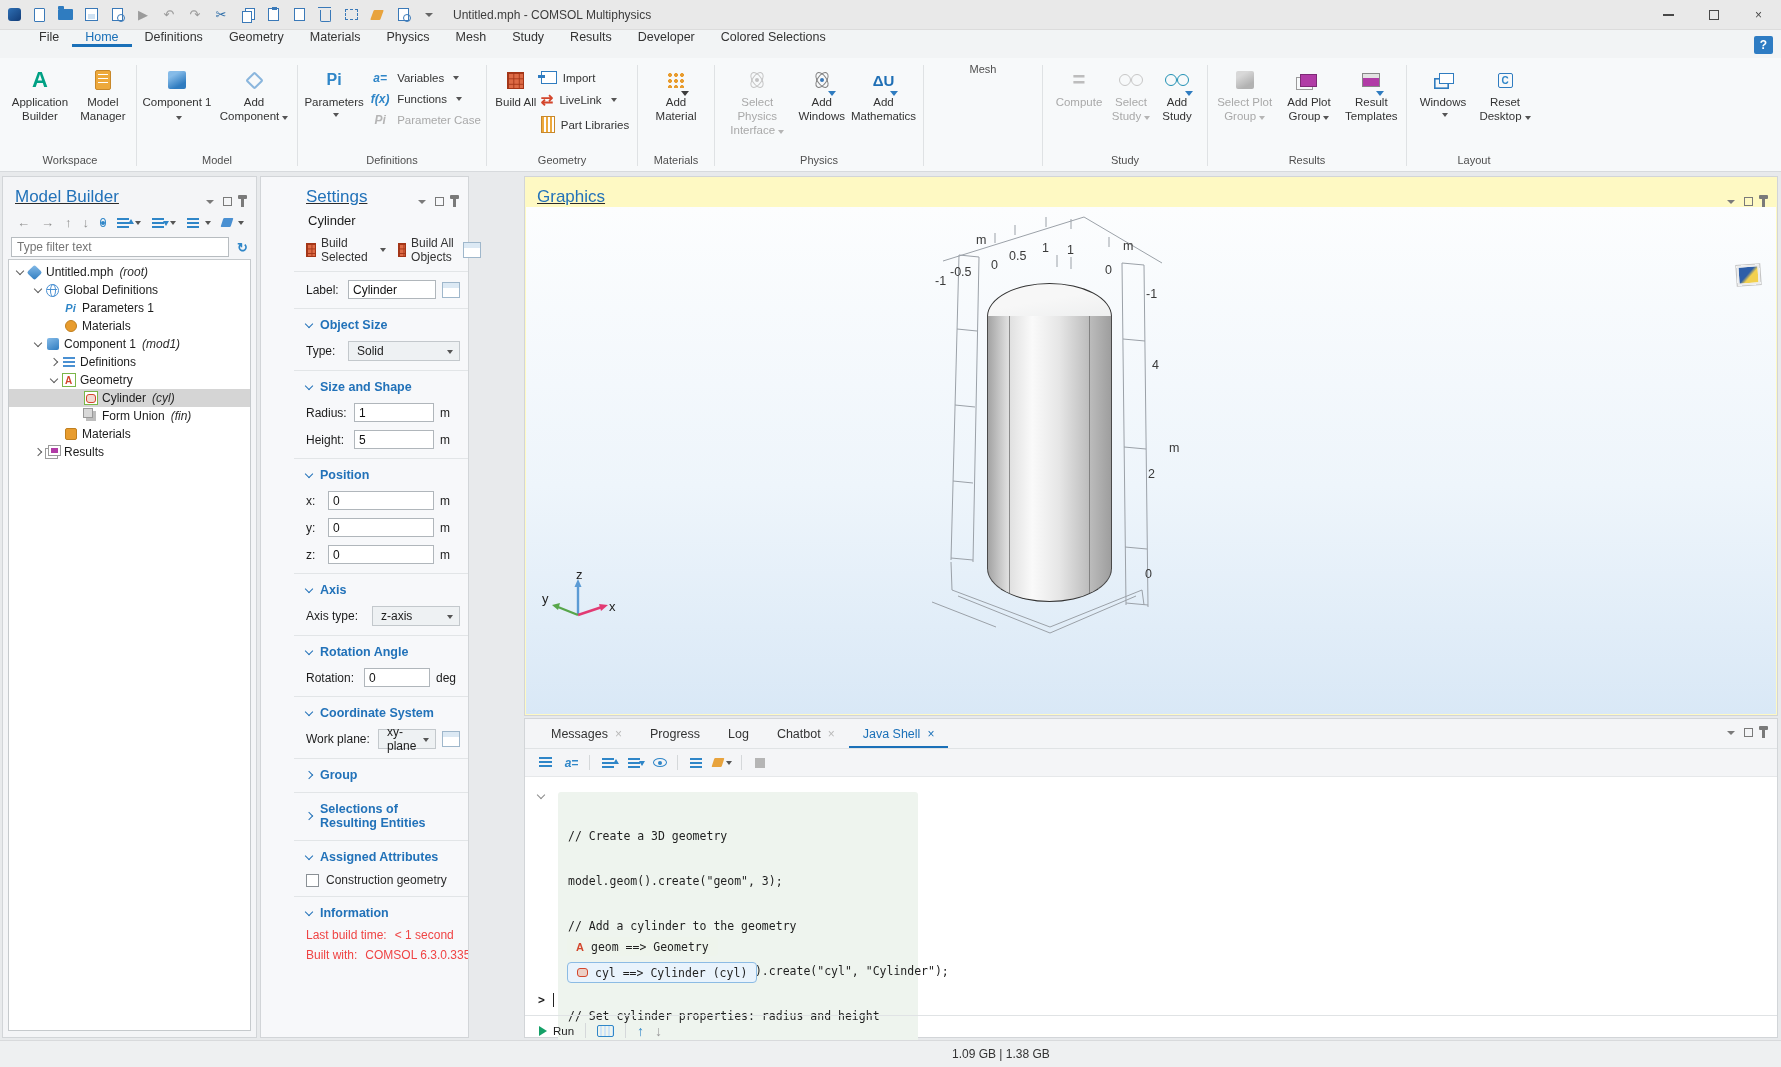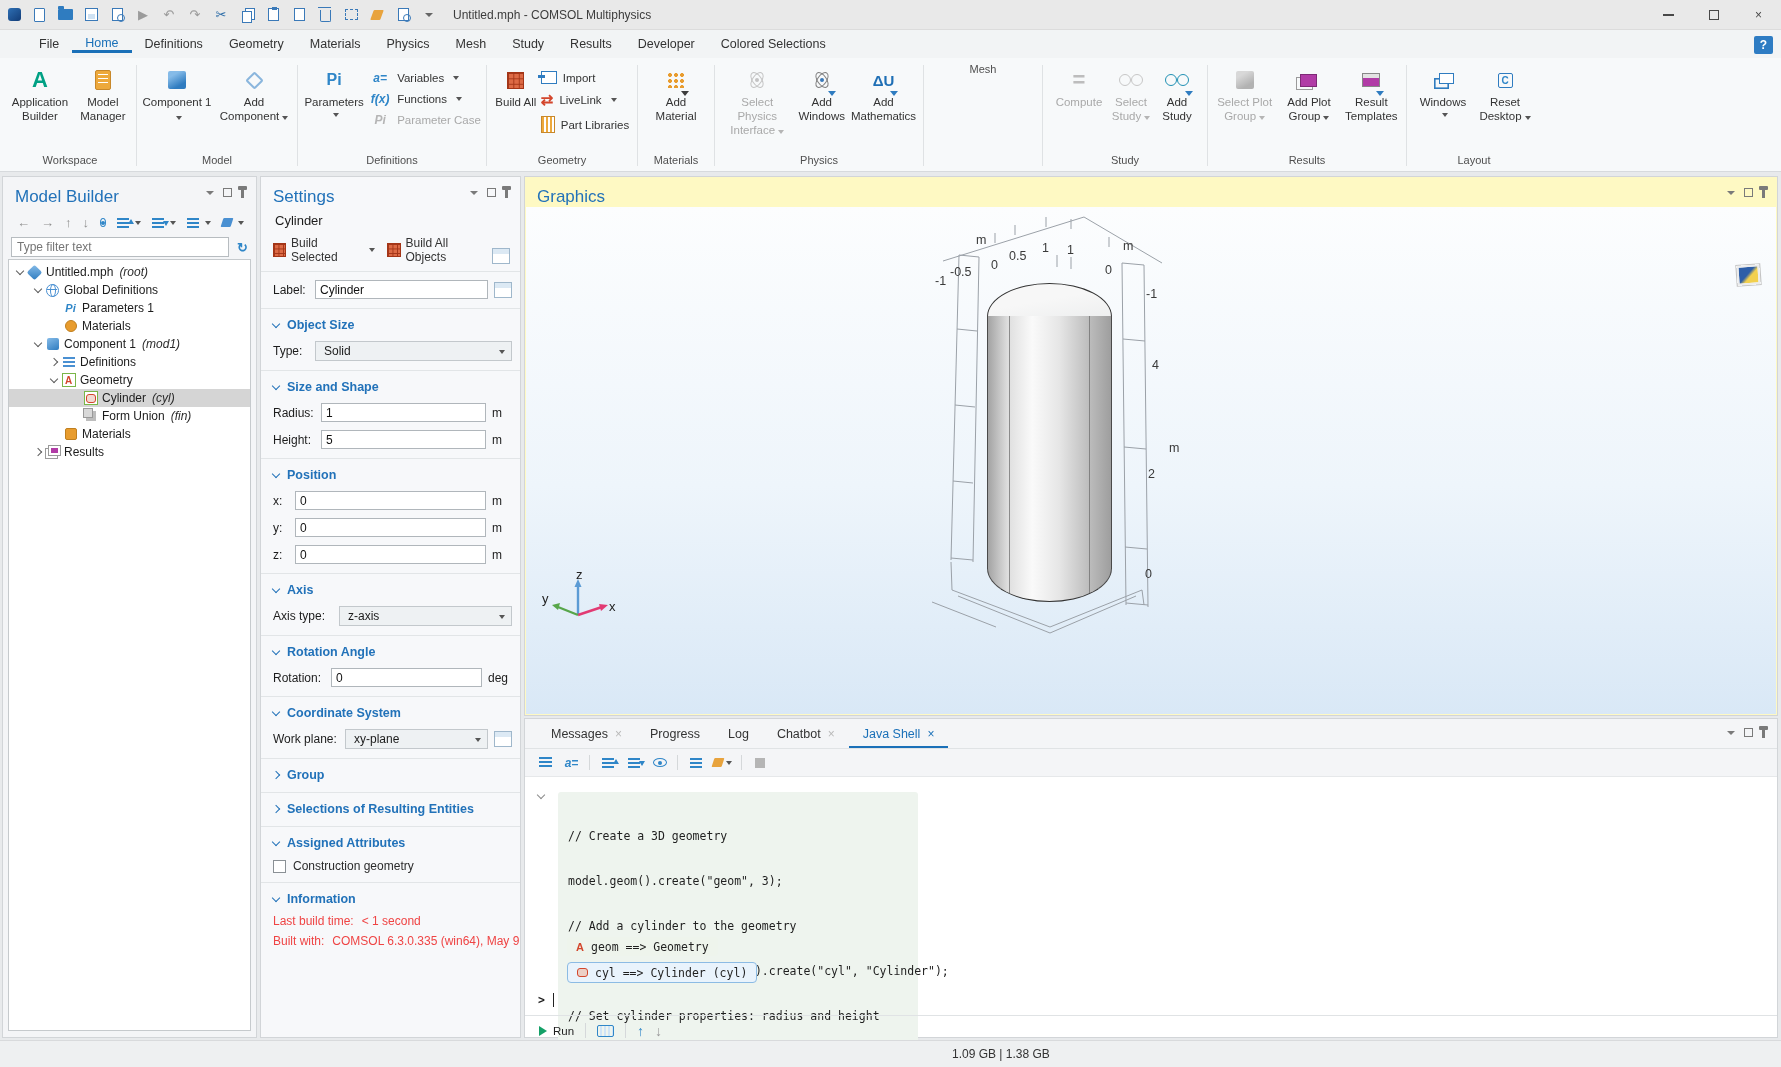--- a/index.html
+++ b/index.html
@@ -29,21 +29,21 @@
   .docmag { width:11px; height:13px; background:#fff; position:relative; }
   .docmag::after { content:''; position:absolute; right:-3px; bottom:-2px; width:6px; height:6px; border:1.5px solid #3a79b8; border-radius:50%; }
   .tcaret { width:0; height:0; border-left:4px solid transparent; border-right:4px solid transparent; border-top:4.5px solid #666; }
   .title-text { margin-left:16px; font-size:12px; color:#3c3c3c; }
   .win-controls { position:absolute; right:0; top:0; height:30px; display:flex; }
   .wc { width:45px; height:30px; display:flex; align-items:center; justify-content:center; color:#484848; }
   .wc .minbar { width:11px; height:1.4px; background:#484848; }
   .wc .maxbox { width:10px; height:10px; border:1.4px solid #484848; }
 
   
-  .menubar { position:absolute; top:30px; left:0; right:0; height:28px; background:#f2f4f5; display:flex; align-items:center; padding-left:26px; gap:0; }
+  .menubar { position:absolute; top:30px; left:0; right:0; height:28px; background:#f2f4f5; display:flex; align-items:flex-start; padding-left:26px; gap:0; }
   .mitem { padding:0 13px; display:flex; align-items:center; font-size:12.5px; color:#333; }
   .mitem.active { color:#1a70b8; border-bottom:3px solid #1a70b8; padding-bottom:0; }
   .helpbtn { position:absolute; right:8px; top:36px; width:19px; height:18px; background:#2e7cc3; color:#fff; font-weight:bold; display:flex; align-items:center; justify-content:center; border-radius:2px; font-size:12px; }
 
   
   .ribbon { position:absolute; top:58px; left:0; right:0; height:114px; background:#f7f9fa; border-bottom:1px solid #d7dadd; display:flex; padding:2px 2px 0 4px; }
   .rgroup { display:flex; flex-direction:column; }
   .rbody { flex:1; display:flex; align-items:flex-start; justify-content:center; gap:4px; padding:4px 5px 0 5px; }
   .rname { height:20px; text-align:center; font-size:11px; color:#4f4f4f; padding-top:3px; }
   .rsep { width:1px; background:#dfe2e4; margin:5px 0; }
@@ -90,21 +90,21 @@
   .iPlots { width:17px; height:13px; border:1px solid #7e2a76; background:#b13ca6; box-shadow:-4px 3px 0 -1px #f7f9fa,-4px 3px 0 #9a9a9a; }
   .iTpl { width:18px; height:14px; border:1px solid #888; background:linear-gradient(#e3e3e3 0 3.5px,#b13ca6 3.5px); }
   .iWin2 { width:15px; height:11px; border:1.6px solid #2f7cc0; background:#fff; box-shadow:-5px 5px 0 -1.6px #f7f9fa,-5px 5px 0 #2f7cc0; position:relative; left:3px; top:-2px; }
   .iReset { width:15px; height:15px; border:1.6px solid #2f7cc0; color:#2f86c8; font-size:10px; font-weight:bold; display:flex; align-items:center; justify-content:center; border-radius:2px; }
   .iReset::before { content:'C'; }
   .dlr { position:absolute; right:-4px; bottom:-3px; width:0; height:0; border-left:4px solid transparent; border-right:4px solid transparent; border-top:5.5px solid #2f7cc0; }
   .dlr.dark { border-top-color:#3d3d3d; }
 
   
   .panel { position:absolute; background:#f4f5f7; border:1px solid #d2d5d8; }
-  .phead { display:flex; align-items:flex-start; padding:10px 12px 4px 12px; }
+  .phead { display:flex; align-items:flex-end; padding:10px 12px 4px 12px;text-decoration:underline; }
   .ptitle { color:#2272b9; font-size:17px; flex:1; }
   .pctrls { display:flex; align-items:center; gap:9px; }
   .hcaret { width:0; height:0; border-left:4px solid transparent; border-right:4px solid transparent; border-top:4.5px solid #7a7a7a; }
   .fbox { width:9px; height:9px; border:1.3px solid #7a7a7a; }
   .pin { width:3px; height:9px; background:#7a7a7a; position:relative; margin-top:2px;}
   .pin::before { content:''; position:absolute; top:-3px; left:-3px; width:9px; height:4px; background:#7a7a7a; border-radius:1px; }
 
   
   #mb { left:2px; top:176px; width:255px; bottom:29px; }
   .mbtools { display:flex; align-items:center; gap:11px; padding:4px 12px 2px 14px; color:#8f8f8f; font-size:13px; }
@@ -129,23 +129,23 @@
   .tDefs { width:12px; height:10px; background:repeating-linear-gradient(#4a90d2 0 2px,transparent 2px 4px); }
   .tGeo { width:14px; height:14px; border:1.4px solid #7ab648; color:#d3462c; font-weight:bold; font-size:10px; display:flex; align-items:center; justify-content:center; background:#fff; }
   .tGeo::before { content:'A'; }
   .tCylB { width:14px; height:14px; border:1.4px solid #7ab648; display:flex; align-items:center; justify-content:center; background:#fff; }
   .tCylB::before { content:''; width:8px; height:7px; border:1.4px solid #d3462c; border-radius:3px; background:#f3d9d2; }
   .tFU { width:10px; height:10px; background:#d9d9d9; border:1px solid #9a9a9a; box-shadow:3px 3px 0 #bdbdbd; margin:-3px 3px 3px -3px; }
   .tRes { width:13px; height:11px; border:1px solid #9a9a9a; background:#fff; box-shadow:-3px 3px 0 -1px #fff,-3px 3px 0 #9a9a9a; position:relative; left:2px; top:-2px;}
   .tRes::after { content:''; position:absolute; inset:2px; background:#b13ca6; }
 
   
-  #settings { left:260px; top:176px; width:261px; bottom:29px; background:#f7f8fa; }
+  #settings { left:260px; top:176px; width:209px; bottom:29px; background:#f7f8fa;padding-left:33px; }
   .psub { padding:2px 14px 0 14px; font-size:13px; color:#1c1c1c; }
-  .sbar { display:flex; align-items:flex-end; gap:6px; padding:8px 10px 7px 12px; border-bottom:1px solid #e2e5e7; }
+  .sbar { display:flex; align-items:center; gap:6px; padding:8px 10px 7px 12px; border-bottom:1px solid #e2e5e7; }
   .sbar .bt { display:flex; align-items:center; gap:5px; font-size:12px; color:#333; }
   .srow { display:flex; align-items:center; padding:4px 8px 4px 12px; gap:6px; }
   .srow label { color:#1c1c1c; flex:none; }
   .inp { flex:1; height:19px; border:1px solid #b0b6bb; background:#fff; font-size:12px; padding:0 4px; font-family:inherit; color:#111; min-width:0; }
   .unit { width:20px; color:#1c1c1c; text-align:left; flex:none; }
   .dd { flex:1; height:20px; background:#eef1f3; border:1px solid #c3c8cc; display:flex; align-items:center; padding:0 8px; position:relative; color:#1c1c1c; }
   .dd::after { content:''; position:absolute; right:6px; top:8px; width:0; height:0; border-left:3.5px solid transparent; border-right:3.5px solid transparent; border-top:4px solid #555; }
   .sech { display:flex; align-items:center; gap:8px; color:#2272b9; font-weight:bold; font-size:12.5px; padding:9px 12px 5px 12px; border-top:1px solid #e2e5e7; margin-top:5px; }
   .sech .chev { border-color:#2272b9; }
   .cbrow { display:flex; align-items:center; gap:7px; padding:4px 12px; }

